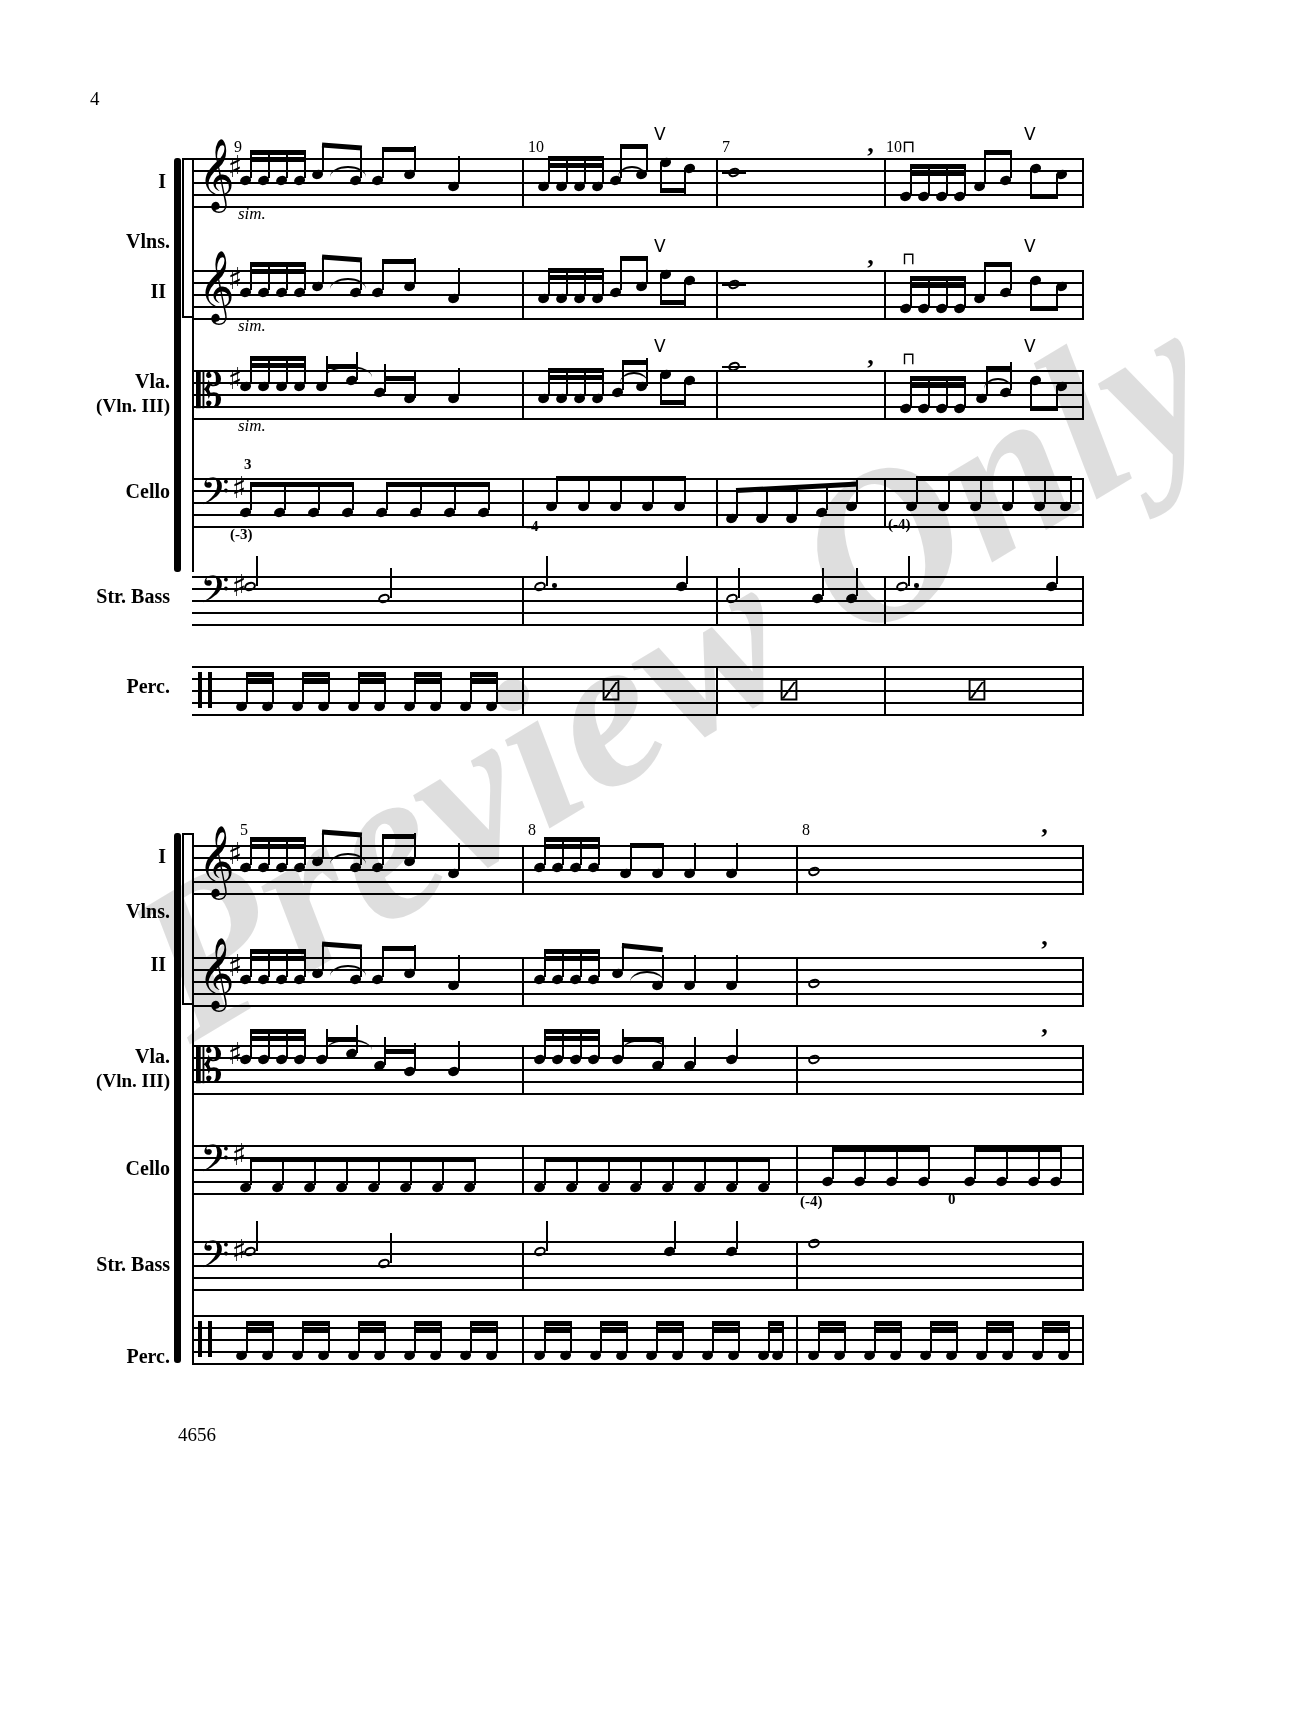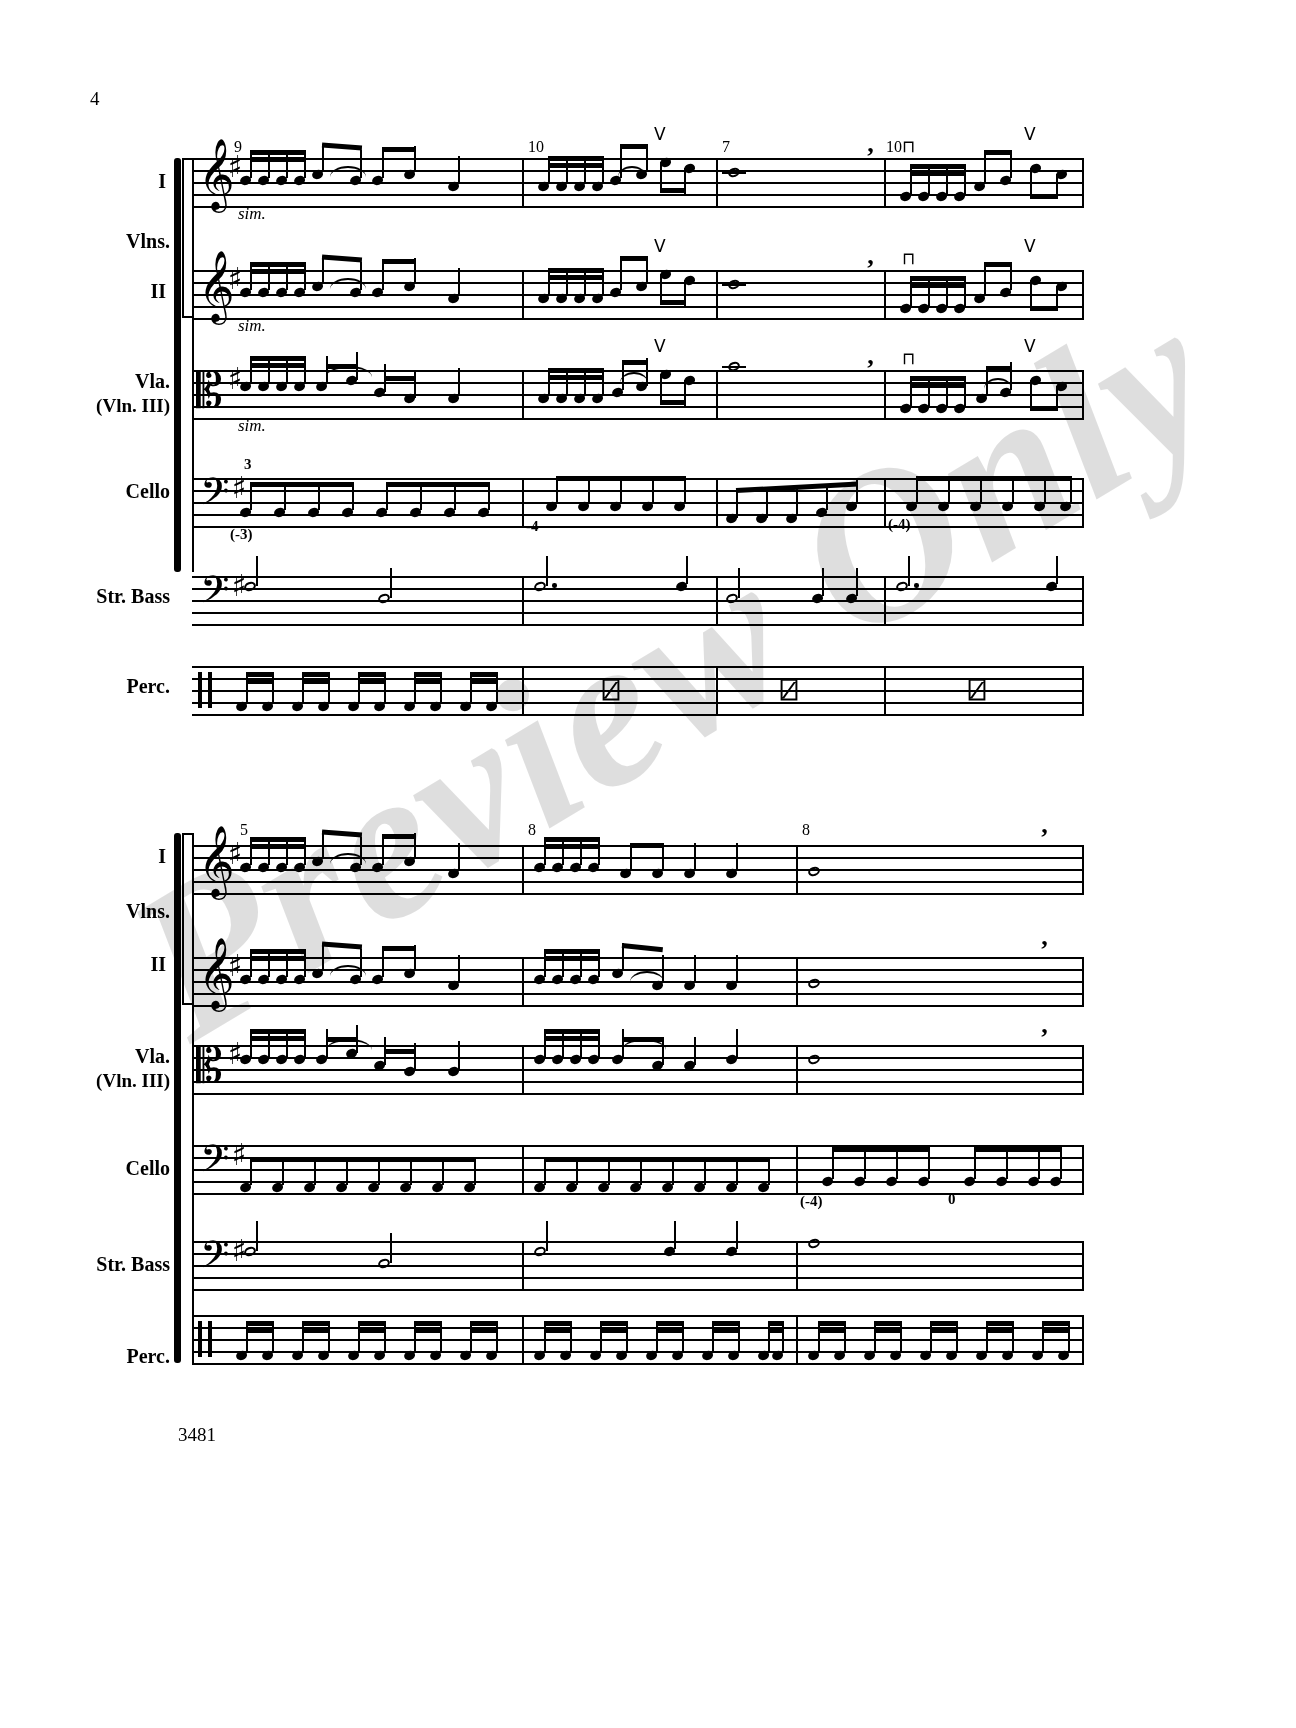--- a/index.html
+++ b/index.html
@@ -216,21 +216,21 @@
     position: absolute;
     font-family: "DejaVu Sans", sans-serif;
     font-size: 30px;
     font-weight: bold;
   }
 </style>
 </head>
 <body>
 
 <div class="page-number">4</div>
-<div class="plate-number">3481</div>
+<div class="plate-number">4656</div>
 
 <div class="system" id="system-1">
 
   <div class="system-bracket" style="left:174px; top:28px; height:414px;"></div>
   <div class="barline" style="left:192px; top:28px; height:414px; width:2.4px;"></div>
 
   <div class="barline" style="left:182px; top:28px; height:160px; width:2px;"></div>
   <div class="barline" style="left:182px; top:28px; height:2px; width:12px;"></div>
   <div class="barline" style="left:182px; top:186px; height:2px; width:12px;"></div>
 

